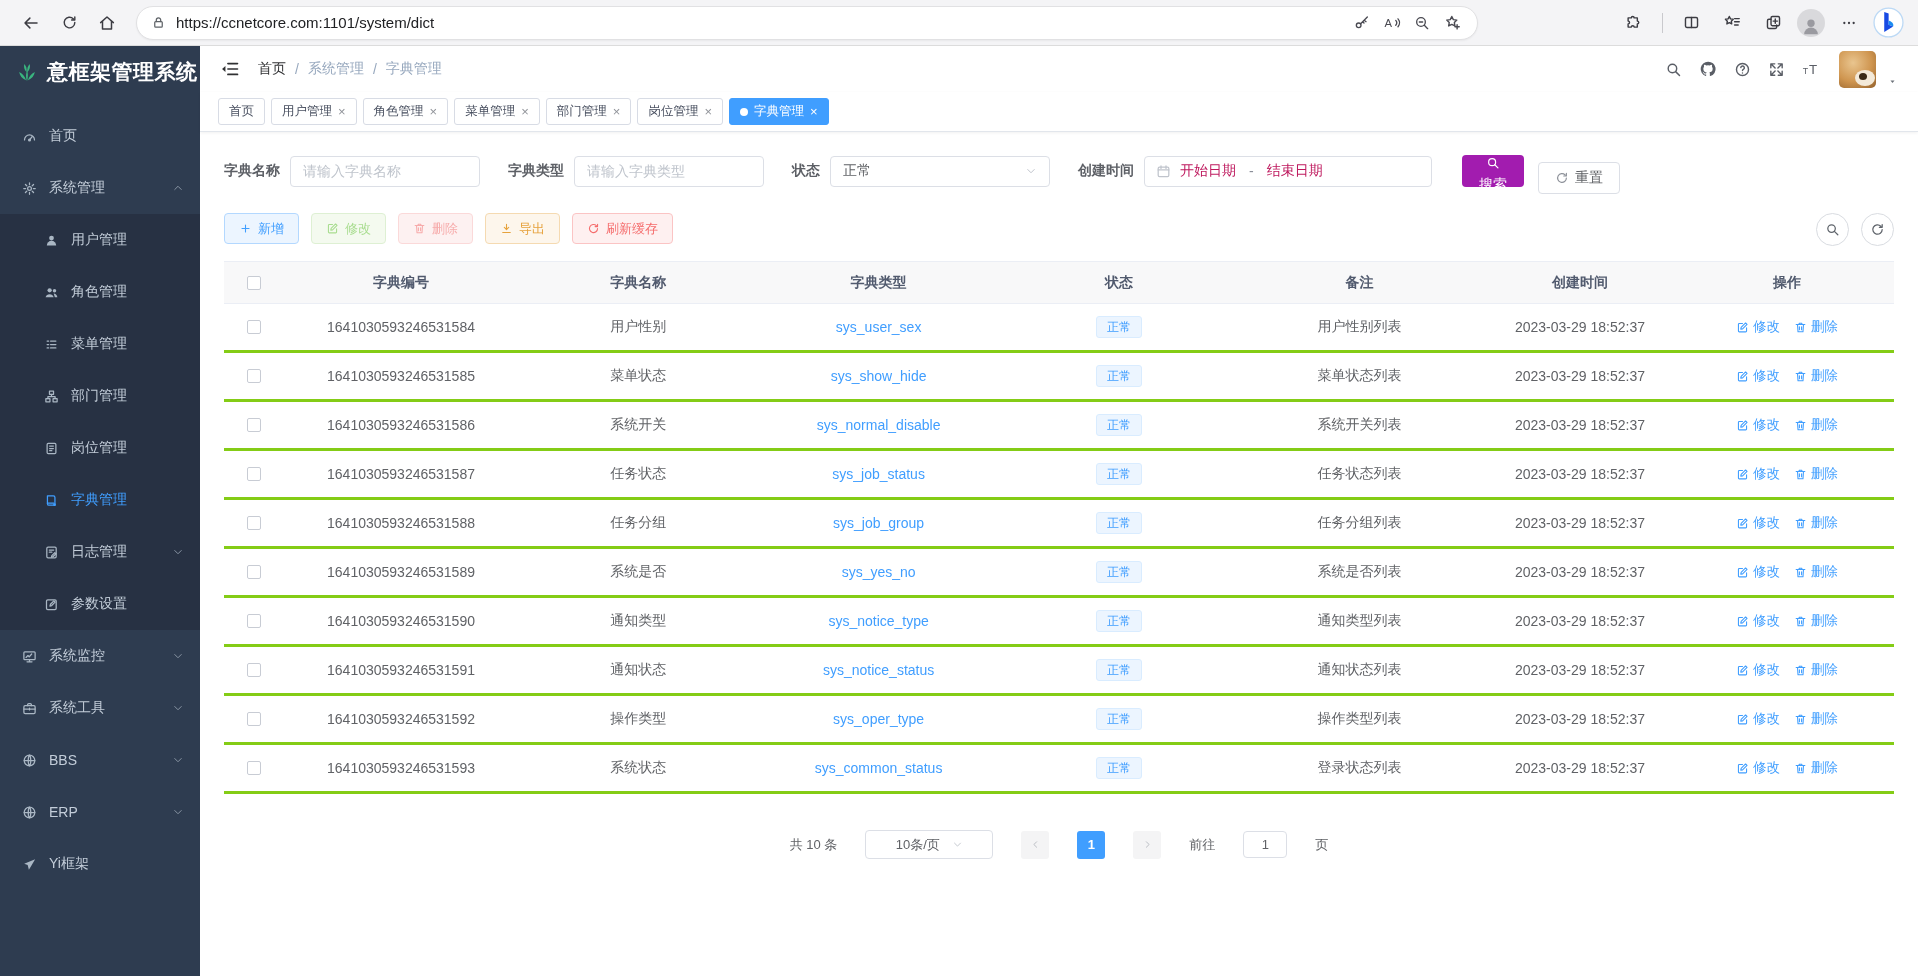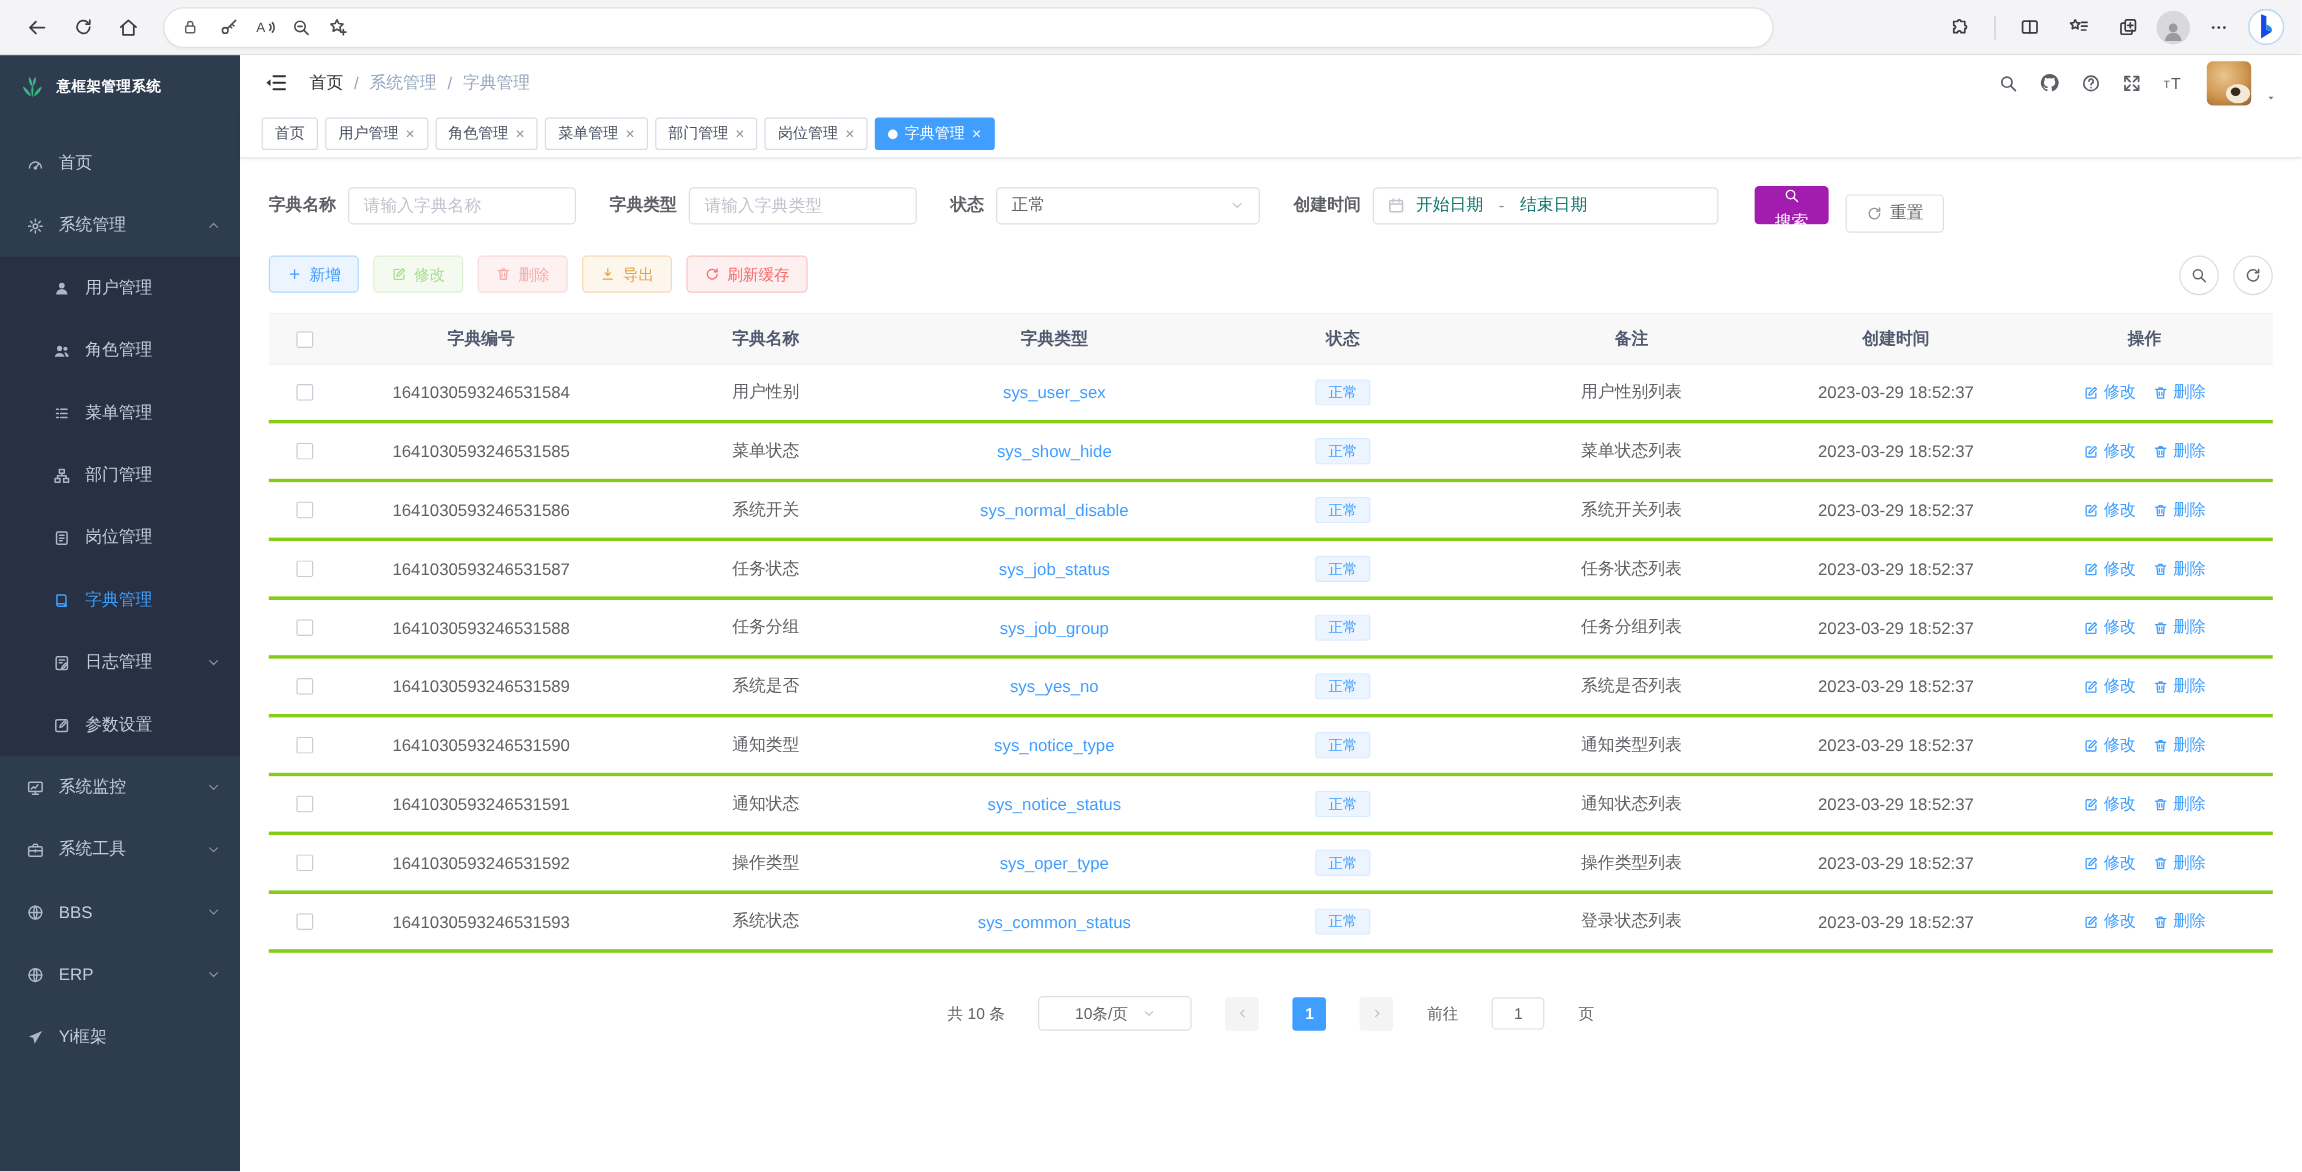--- a/index.html
+++ b/index.html
@@ -27,21 +27,21 @@
   .chrome-right { margin-left:auto; display:flex; align-items:center; gap:7px; }
   .vdiv { width:1px; height:20px; background:#c9c9cd; margin:0 4px; }
   .profile-chip { width:28px; height:28px; border-radius:50%; background:#d9d9dc;
     display:flex; align-items:flex-end; justify-content:center; overflow:hidden; color:#9a9aa0; cursor:pointer; }
   .bing-chip { width:31px; height:31px; cursor:pointer; }
 
   
   .app { display:flex; height:930px; }
   .sidebar { width:200px; background:#2e3c50; flex:0 0 200px; display:flex; flex-direction:column; }
   .logo { height:52px; display:flex; align-items:center; gap:9px; padding-left:16px; }
-  .logo-title { color:#fff; font-size:12px; font-weight:bold; letter-spacing:.5px; }
+  .logo-title { color:#fff; font-size:21px; font-weight:bold; letter-spacing:.5px; }
   .menu { padding-top:12px; }
   .menu-item { height:52px; display:flex; align-items:center; gap:12px; padding:0 16px 0 22px;
     color:#c3cdd9; font-size:14px; cursor:pointer; }
   .menu-item .mi-icon { color:#aab7c4; }
   .menu-item.sub { padding-left:44px; }
   .menu-item.active, .menu-item.active .mi-icon { color:#409eff; }
   .menu-item .mi-arrow { margin-left:auto; color:#8894a3; }
   .submenu { background:#273143; }
 
   
@@ -83,21 +83,21 @@
     padding:0 12px; font-size:14px; color:#606266; outline:none; margin-right:28px;
     font-family:inherit; }
   .f-input::placeholder { color:#bfc4cc; }
   .f-select { width:220px; height:31px; border:1px solid #dcdfe6; border-radius:4px;
     display:flex; align-items:center; justify-content:space-between; padding:0 12px;
     font-size:14px; color:#606266; margin-right:28px; cursor:pointer; }
   .f-select .icn { color:#c0c4cc; }
   .f-date { width:288px; height:31px; border:1px solid #dcdfe6; border-radius:4px;
     display:flex; align-items:center; gap:9px; padding:0 11px; font-size:14px; cursor:pointer; }
   .f-date .icn { color:#c0c4cc; }
-  .f-ph { color:#0f766e; }
+  .f-ph { color:#be185d; }
   .f-sep { color:#8b8f99; margin:0 4px; }
   .btn { height:32px; border-radius:4px; display:flex; align-items:center; gap:6px;
     font-size:14px; padding:0 16px; cursor:pointer; border:1px solid transparent; font-family:inherit; }
   .btn-primary { background:#a21caf; color:#fff; margin-left:30px;flex-direction:column; }
   .btn-plain { background:#fff; color:#606266; border-color:#dcdfe6; margin-left:14px;margin-top:14px; }
   .btn-plain .icn { color:#8d9199; }
 
   
   .toolbar-row { display:flex; align-items:flex-start; gap:12px; margin-top:19px; }
   .act { height:31px; padding:0 14px; border-radius:4px; font-size:13px; display:flex;
@@ -167,20 +167,21 @@
         </svg>
       </span>
     </span>
   <div class="url-pill">
     <span class="icn i15 lock">
         <svg viewBox="0 0 24 24" fill="none" stroke="currentColor" stroke-width="2" stroke-linecap="round" stroke-linejoin="round">
           <rect x="6" y="10.5" width="12" height="9" rx="1.5"></rect>
           <path d="M8.5 10.5V8a3.5 3.5 0 0 1 7 0v2.5"></path>
         </svg>
       </span>
+    <span class="url-text">https://ccnetcore.com:1101/system/dict</span>
     <span class="pill-ic">
         <span class="icn i16">
           <svg viewBox="0 0 24 24" fill="none" stroke="currentColor" stroke-width="2" stroke-linecap="round" stroke-linejoin="round">
             <circle cx="7" cy="15.5" r="3.5"></circle>
             <path d="M10 13L20 3M15.5 7.5L18 10M13 10l2 2"></path>
           </svg>
         </span>
       </span>
     <span class="pill-ic">
         <span class="icn i18">

